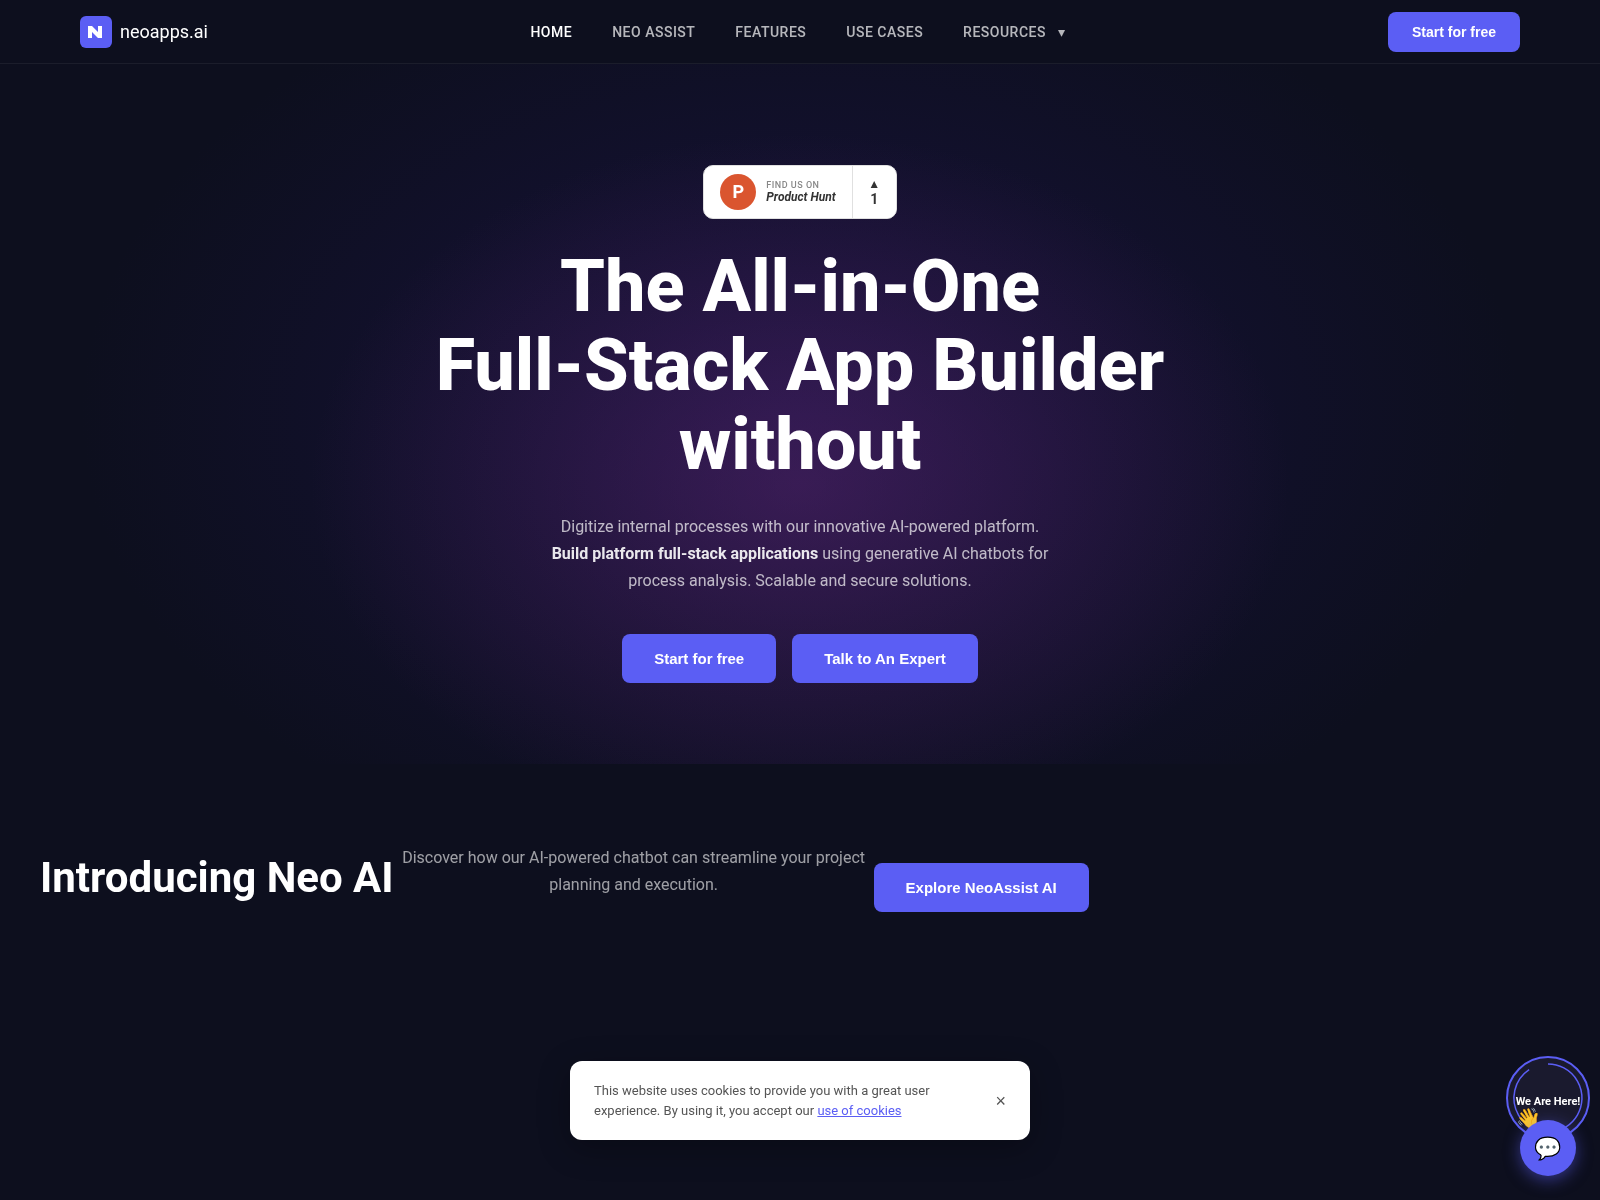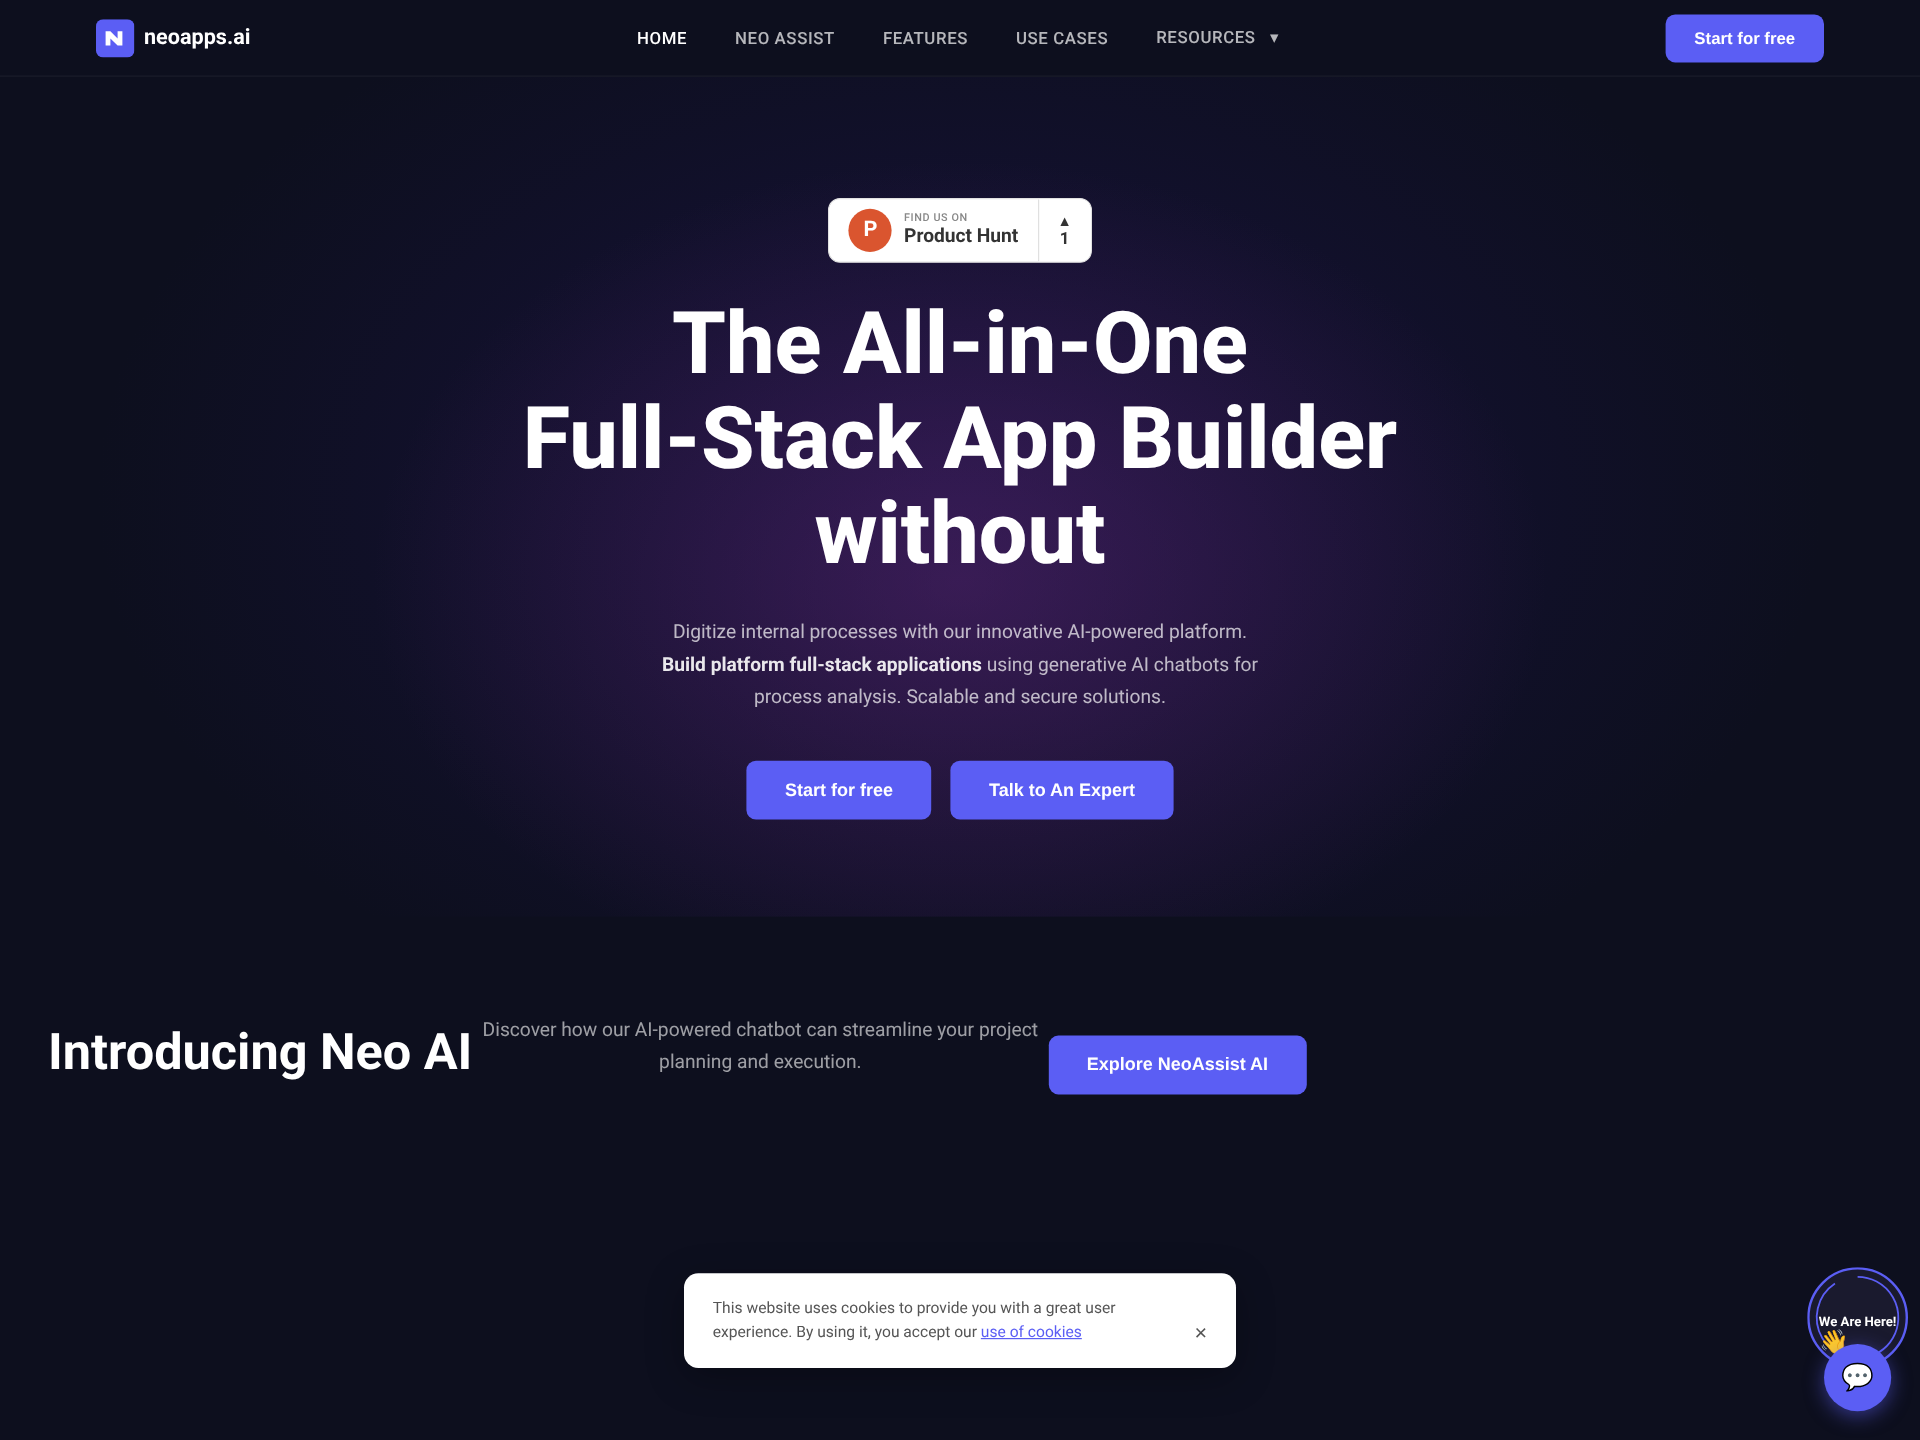--- a/index.html
+++ b/index.html
@@ -35,21 +35,21 @@
       color: #fff;
     }
 
     .logo-icon {
       width: 32px;
       height: 32px;
     }
 
     .logo-text {
       font-size: 18px;
-      font-weight: 700;
+      font-weight: 400;
       color: #fff;
     }
 
     .nav-links {
       display: flex;
       align-items: center;
       gap: 40px;
       list-style: none;
     }
 
@@ -150,23 +150,24 @@
 
     .ph-find-text {
       font-size: 9px;
       color: #888;
       font-weight: 500;
       letter-spacing: 0.5px;
       text-transform: uppercase;
     }
 
     .ph-main-text {
-      font-size: 16px;
+      font-size: 12px;
       font-weight: 700;
       color: #333;
+      font-style: italic;
     }
 
     .ph-right {
       display: flex;
       flex-direction: column;
       align-items: center;
       justify-content: center;
       padding: 0 14px;
       background: #fff;
       border-left: 1px solid #e0e0e0;
@@ -290,21 +291,21 @@
       display: flex;
       flex-direction: column;
       gap: 8px;
       box-shadow: 0 8px 32px rgba(0,0,0,0.3);
       z-index: 200;
     }
 
     .cookie-header {
       display: flex;
       justify-content: space-between;
-      align-items: flex-end;
+      align-items: center;
     }
 
     .cookie-text {
       font-size: 13px;
       color: #555;
       line-height: 1.5;
       padding-right: 24px;
     }
 
     .cookie-text a {

